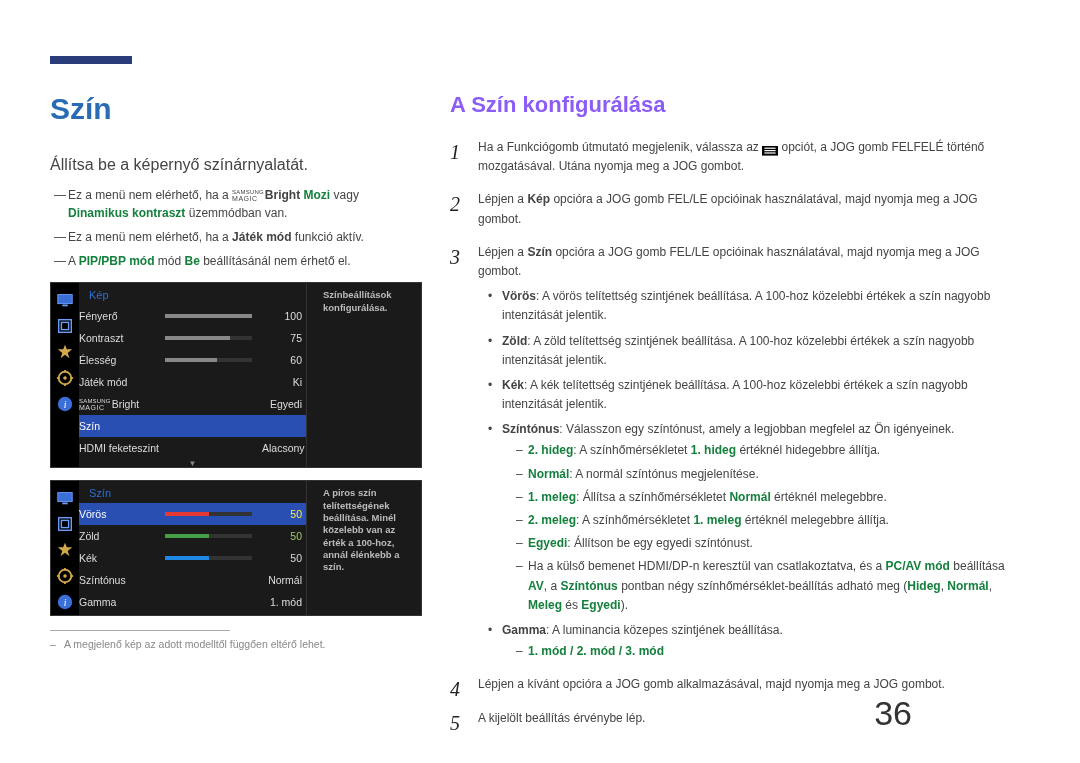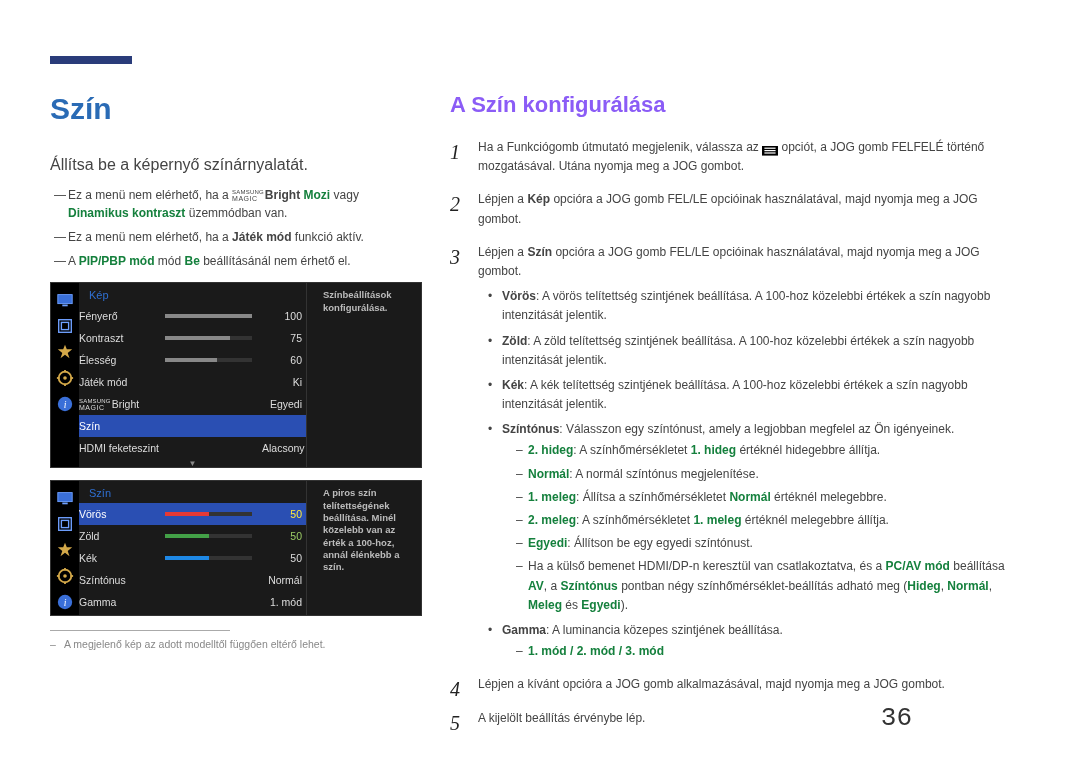--- a/index.html
+++ b/index.html
@@ -237,22 +237,22 @@
   }
   .footnote::before {
     content: "‒";
     position: absolute;
     left: 0;
   }
   .page-number {
     position: absolute;
     right: 56px;
     bottom: 30px;
-    font-family: Liberation Mono, monospace;
-    font-size: 26px;
+    font-family: Liberation Sans, sans-serif;
+    font-size: 34px;
     color: #333;
     text-align: center;
   }
 
   .samsung-magic {
     display: inline-block;
     font-size: 8px;
     line-height: 0.9;
     vertical-align: middle;
     text-align: left;

